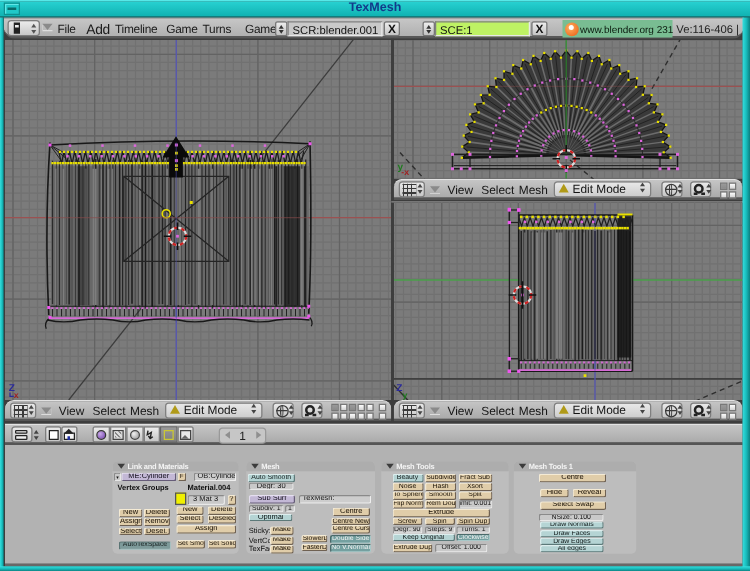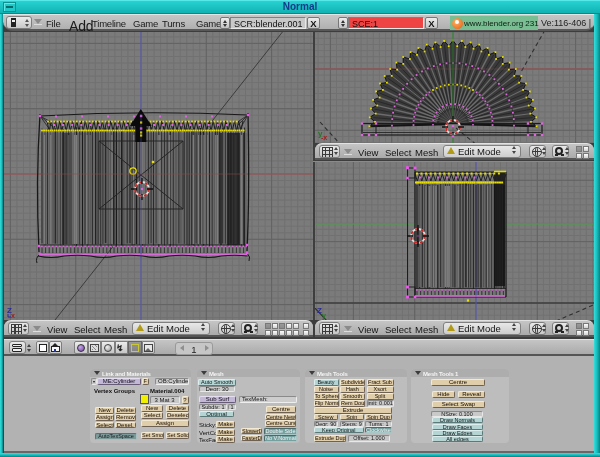--- a/index.html
+++ b/index.html
@@ -9,47 +9,47 @@
 .num{background:#c9c9c9;border-top:1px solid #8a8a8a;border-left:1px solid #8a8a8a;border-right:1px solid #e8e8e8;border-bottom:1px solid #e8e8e8;border-radius:2px;color:#141414;text-align:center;overflow:hidden;white-space:nowrap;}
 .tgl{background:#74a0a0;border-top:1px solid #4a6a6a;border-left:1px solid #4a6a6a;border-right:1px solid #a8c8c8;border-bottom:1px solid #a8c8c8;border-radius:2px;color:#f2f2f2;text-align:center;overflow:hidden;white-space:nowrap;}
 .fld{background:#cdcdcd;border-top:1px solid #8a8a8a;border-left:1px solid #8a8a8a;border-right:1px solid #eee;border-bottom:1px solid #eee;border-radius:2px;color:#141414;overflow:hidden;white-space:nowrap;}
 .ats{background:#7d9a9a;border-top:1px solid #5a7474;border-left:1px solid #5a7474;border-right:1px solid #a8c0c0;border-bottom:1px solid #a8c0c0;border-radius:2px;color:#151c1c;text-align:center;overflow:hidden;white-space:nowrap;}
 .lay{width:6px;height:6.5px;border:1px solid #787878;background:linear-gradient(#fdfdfd,#d2d2d2);}
 .layd{background:linear-gradient(#9a9a9a,#8a8a8a);}
 </style></head><body>
 <div style="position:absolute;left:0px;top:0px;width:600px;height:14px;background:linear-gradient(#28d2d2,#10b2b2);border-top:1px solid #56e8e8;border-bottom:1px solid #0a8888;"></div>
 <div style="position:absolute;left:3px;top:2px;width:13px;height:10px;background:#20c8c8;border:1px solid #0e9090;box-shadow:inset 1px 1px 0 #60e8e8;"></div>
 <div style="position:absolute;left:6px;top:6px;width:7px;height:2px;background:#0a6a6a;"></div>
-<div style="left:0;top:1px;width:600px;text-align:center;font-size:10px;font-weight:bold;color:#123a8a;">Normal</div>
+<div style="left:0;top:1px;width:600px;text-align:center;font-size:10px;font-weight:bold;color:#123a8a;">TexMesh</div>
 <div style="left:3px;top:14px;width:592px;height:17px;background:linear-gradient(#c6c6c6,#b0b0b0);border-top:1px solid #e4e4e4;border-bottom:2px solid #585858;border-radius:0 0 9px 9px;"></div>
 <div style="position:absolute;left:6px;top:16px;width:26px;height:13px;background:linear-gradient(#ececec,#c8c8c8);border:1px solid #7d7d7d;border-radius:3px;"></div>
 <div style="position:absolute;left:11px;top:18px;width:5px;height:9px;background:#222;"></div>
 <div style="position:absolute;left:12px;top:19.5px;width:3px;height:2px;background:#eee;"></div>
 <div style="left:25px;top:18.5px;width:0;height:0;border-left:2.5px solid transparent;border-right:2.5px solid transparent;border-bottom:3.5px solid #555;"></div>
 <div style="left:25px;top:23.5px;width:0;height:0;border-left:2.5px solid transparent;border-right:2.5px solid transparent;border-top:3.5px solid #555;"></div>
 <div style="left:34px;top:19px;width:0;height:0;border-left:4px solid transparent;border-right:4px solid transparent;border-top:5px solid #8a8a8a;box-shadow:0 1px 0 #ddd;"></div>
 <div style="left:46px;top:17.5px;font-size:9.5px;letter-spacing:-0.2px;color:#1a1a1a;">File</div>
-<div style="left:69px;top:17.5px;font-size:14px;letter-spacing:-0.2px;color:#1a1a1a;">Add</div>
+<div style="left:69px;top:17.5px;font-size:11px;letter-spacing:-0.2px;color:#1a1a1a;">Add</div>
 <div style="left:92px;top:17.5px;font-size:9.5px;letter-spacing:-0.2px;color:#1a1a1a;">Timeline</div>
 <div style="left:133px;top:17.5px;font-size:9.5px;letter-spacing:-0.2px;color:#1a1a1a;">Game</div>
 <div style="left:162px;top:17.5px;font-size:9.5px;letter-spacing:-0.2px;color:#1a1a1a;">Turns</div>
 <div style="left:196px;top:17.5px;font-size:9.5px;letter-spacing:-0.2px;color:#1a1a1a;">Game</div>
 <div style="position:absolute;left:220px;top:17px;width:10px;height:12px;background:linear-gradient(#ededed,#c4c4c4);border:1px solid #777;border-radius:2px;"></div>
 <div style="left:222.5px;top:19.5px;width:0;height:0;border-left:2.5px solid transparent;border-right:2.5px solid transparent;border-bottom:3px solid #333;"></div>
 <div style="left:222.5px;top:24px;width:0;height:0;border-left:2.5px solid transparent;border-right:2.5px solid transparent;border-top:3px solid #333;"></div>
 <div style="position:absolute;left:230px;top:17px;width:76px;height:12px;background:#c9c9c9;border:1px solid #808080;border-right-color:#e8e8e8;border-bottom-color:#e8e8e8;">
     <div style="left:3px;top:0.5px;font-size:9px;color:#111;white-space:nowrap;">SCR:blender.001</div>
   </div>
 <div style="position:absolute;left:307px;top:17px;width:13px;height:12px;background:linear-gradient(#ededed,#c4c4c4);border:1px solid #777;border-radius:2px;">
     <div style="left:0;top:-0.5px;width:100%;text-align:center;font-size:9.5px;font-weight:bold;color:#111;">X</div>
   </div>
 <div style="position:absolute;left:338px;top:17px;width:10px;height:12px;background:linear-gradient(#ededed,#c4c4c4);border:1px solid #777;border-radius:2px;"></div>
 <div style="left:340.5px;top:19.5px;width:0;height:0;border-left:2.5px solid transparent;border-right:2.5px solid transparent;border-bottom:3px solid #333;"></div>
 <div style="left:340.5px;top:24px;width:0;height:0;border-left:2.5px solid transparent;border-right:2.5px solid transparent;border-top:3px solid #333;"></div>
-<div style="position:absolute;left:348px;top:17px;width:76px;height:12px;background:#ef4444;border:1px solid #808080;border-right-color:#e8e8e8;border-bottom-color:#e8e8e8;">
+<div style="position:absolute;left:348px;top:17px;width:76px;height:12px;background:#bef264;border:1px solid #808080;border-right-color:#e8e8e8;border-bottom-color:#e8e8e8;">
     <div style="left:3px;top:0.5px;font-size:9px;color:#111;white-space:nowrap;">SCE:1</div>
   </div>
 <div style="position:absolute;left:425px;top:17px;width:13px;height:12px;background:linear-gradient(#ededed,#c4c4c4);border:1px solid #777;border-radius:2px;">
     <div style="left:0;top:-0.5px;width:100%;text-align:center;font-size:9.5px;font-weight:bold;color:#111;">X</div>
   </div>
 <div style="position:absolute;left:450px;top:16px;width:88px;height:14px;background:#79bd92;"></div>
 <div style="left:452px;top:17.5px;width:11px;height:11px;border-radius:50%;background:radial-gradient(circle at 38% 38%,#ffb060,#e85a10);"></div>
 <div style="left:455px;top:20px;width:4px;height:4px;border-radius:50%;background:#fff;"></div>
 <div style="left:464px;top:18.5px;font-size:8px;color:#0c1c10;white-space:nowrap;">www.blender.org 231</div>
 <div style="left:541px;top:18px;font-size:9px;color:#232323;white-space:nowrap;">Ve:116-406 | F</div>

